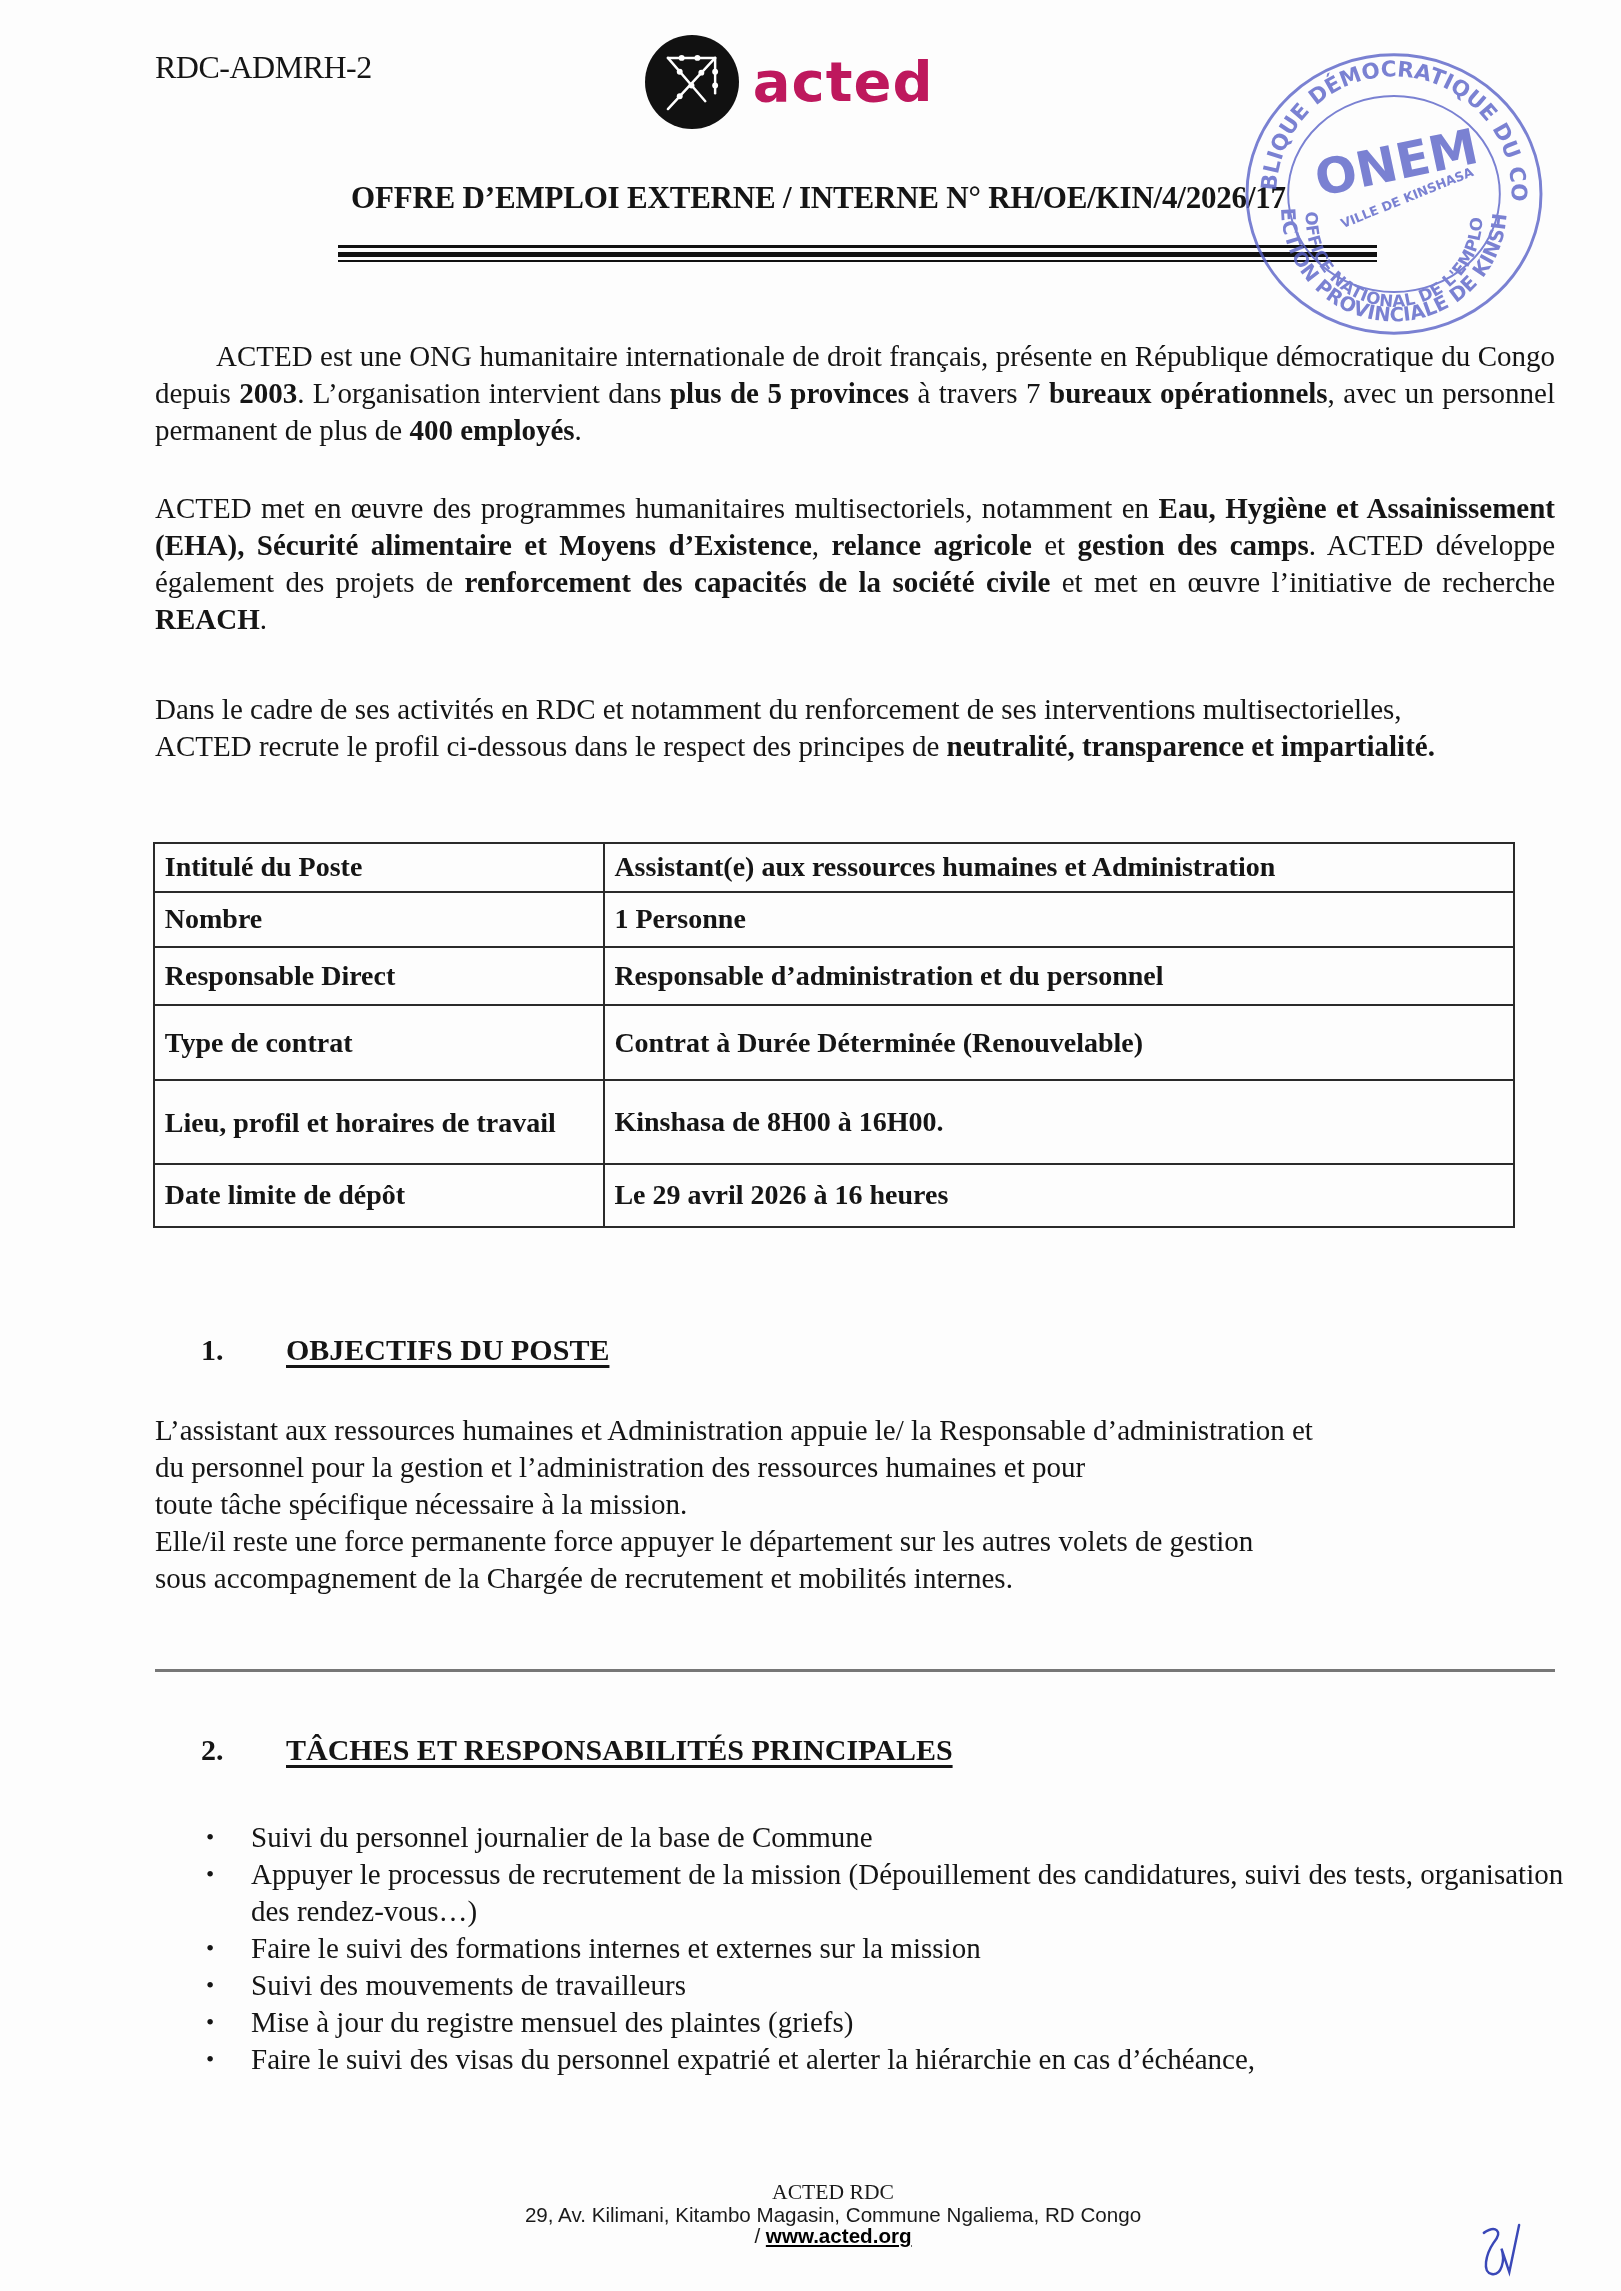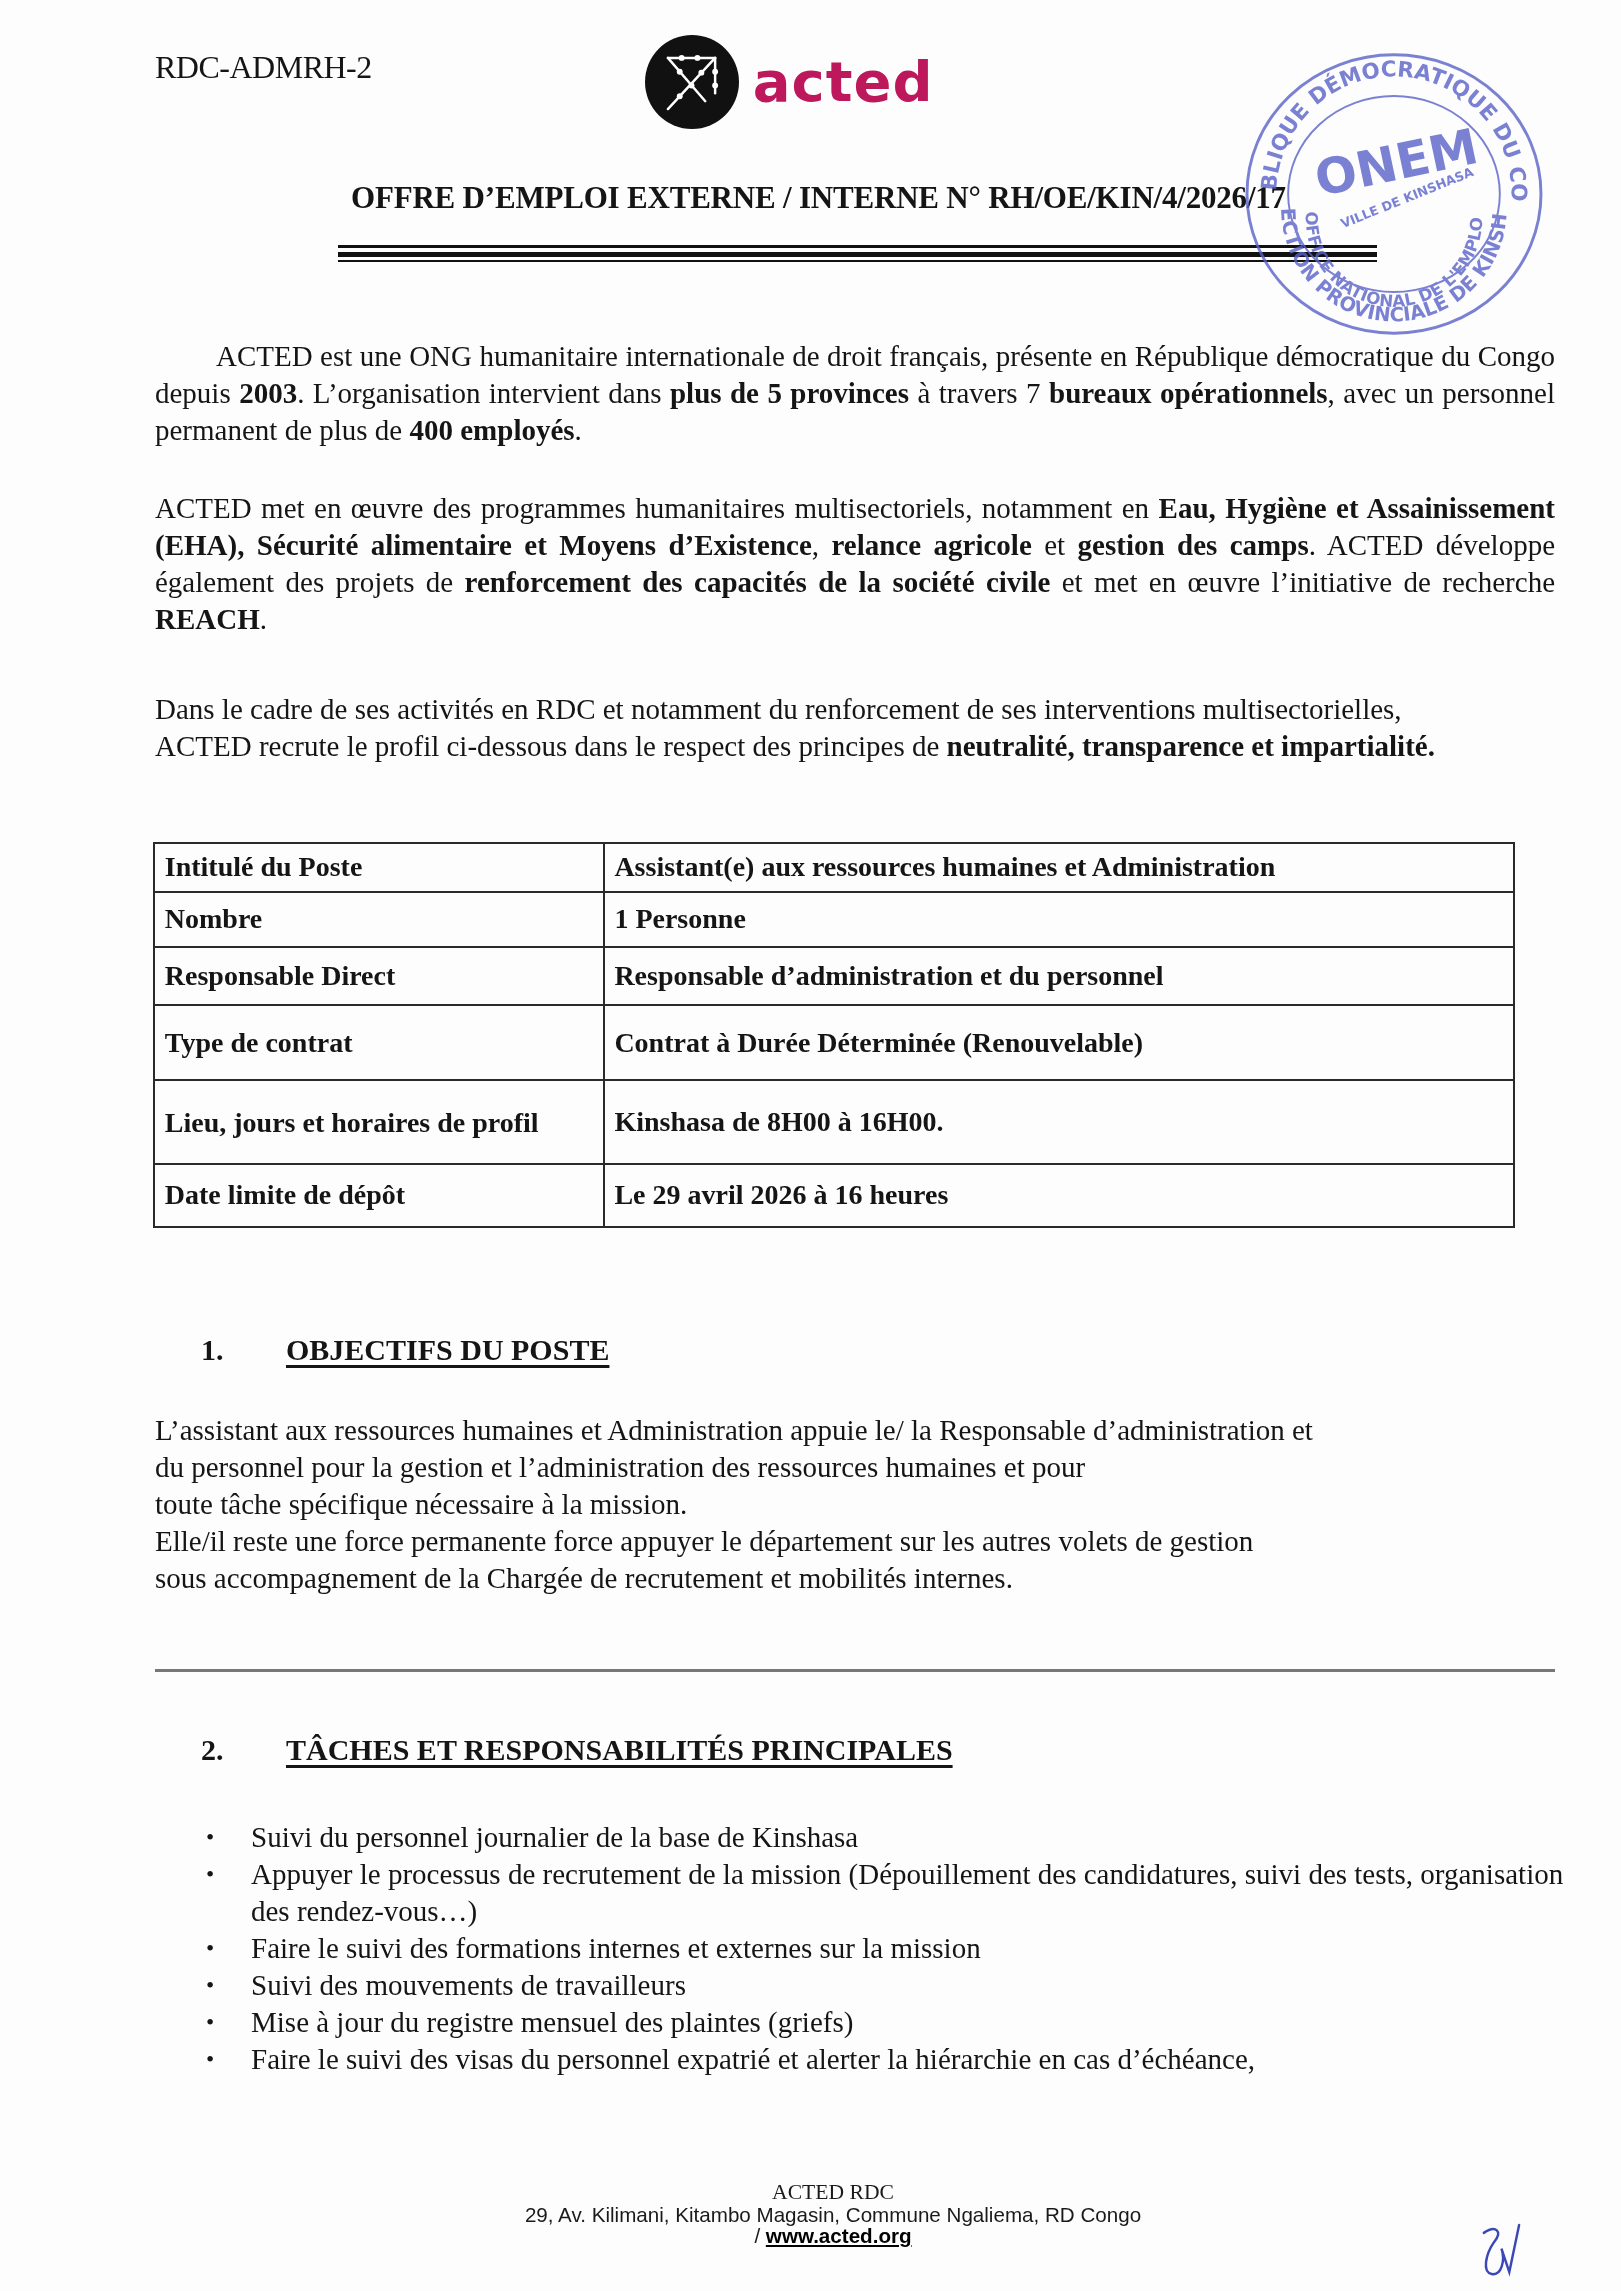--- a/index.html
+++ b/index.html
@@ -122,21 +122,21 @@
       </tr>
   <tr class="r2">
         <td class="k">Responsable Direct</td>
         <td>Responsable d’administration et du personnel</td>
       </tr>
   <tr class="r3">
         <td class="k">Type de contrat</td>
         <td>Contrat à Durée Déterminée (Renouvelable)</td>
       </tr>
   <tr class="r4">
-        <td class="k k4">Lieu, jours et horaires de profil</td>
+        <td class="k k4">Lieu, profil et horaires de travail</td>
         <td>Kinshasa de 8H00 à 16H00.</td>
       </tr>
   <tr class="r5">
         <td class="k">Date limite de dépôt</td>
         <td>Le 29 avril 2026 à 16 heures</td>
       </tr>
 </tbody>
   </table>
 
 <div id="sec1" class="abs section-h">
@@ -151,21 +151,21 @@
   <div>sous accompagnement de la Chargée de recrutement et mobilités internes.</div>
 </div>
 
 <div id="divider" class="abs"></div>
 
 <div id="sec2" class="abs section-h">
   <span class="num">2.</span><span class="lbl">TÂCHES ET RESPONSABILITÉS PRINCIPALES</span>
 </div>
 
 <ul id="tasks" class="abs">
-  <li><span class="bullet">•</span><span>Suivi du personnel journalier de la base de Kinshasa</span></li>
+  <li><span class="bullet">•</span><span>Suivi du personnel journalier de la base de Commune</span></li>
   <li><span class="bullet">•</span><span>Appuyer le processus de recrutement de la mission (Dépouillement des candidatures, suivi des tests, organisation des rendez-vous…)</span></li>
   <li><span class="bullet">•</span><span>Faire le suivi des formations internes et externes sur la mission</span></li>
   <li><span class="bullet">•</span><span>Suivi des mouvements de travailleurs</span></li>
   <li><span class="bullet">•</span><span>Mise à jour du registre mensuel des plaintes (griefs)</span></li>
   <li><span class="bullet">•</span><span>Faire le suivi des visas du personnel expatrié et alerter la hiérarchie en cas d’échéance,</span></li>
 </ul>
 
 <div id="footer" class="abs">
   <div class="org">ACTED RDC</div>
   <div>29, Av. Kilimani, Kitambo Magasin, Commune Ngaliema, RD Congo</div>

